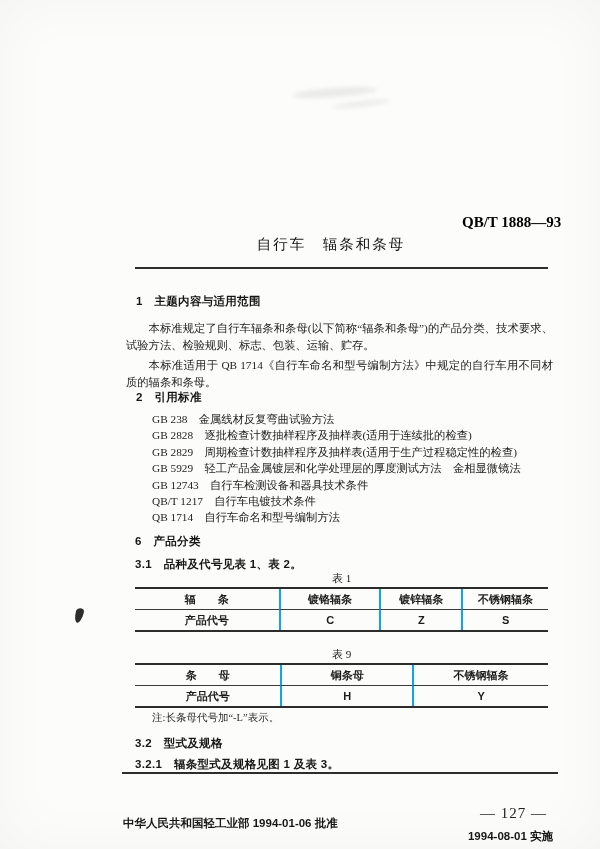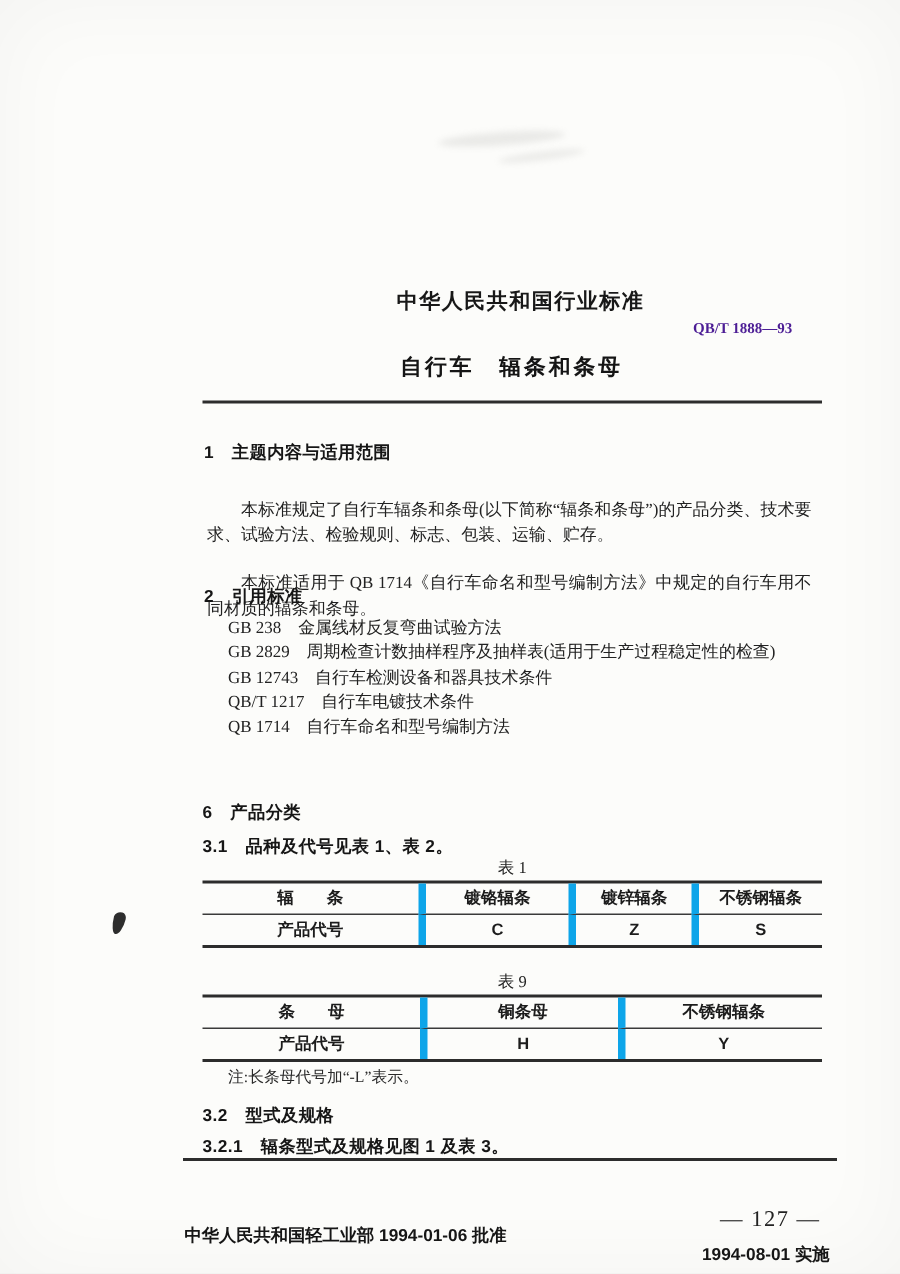--- a/index.html
+++ b/index.html
@@ -12,51 +12,51 @@
     box-shadow:inset 0 0 60px rgba(0,0,0,0.035);
     overflow:hidden;
     color:#1f1f1f;
     font-family:"Liberation Serif", serif;
   }
   .abs{position:absolute;}
   .sans{font-family:"Liberation Sans", sans-serif;}
   
   .std-type{top:192px;left:122px;width:450px;text-align:center;
     font-weight:bold;font-size:14px;letter-spacing:1px;color:#181818;}
-  .std-num{top:214px;left:462px;font-weight:bold;font-size:10px;
-    font-family:"Liberation Serif", serif;color:#4c1d95;}
-  .doc-title{top:235px;left:128px;width:426px;text-align:center;
-    font-weight:bold;font-size:14.5px;letter-spacing:2px;color:#151515;}
+  .std-num{top:214px;left:462px;font-weight:bold;font-size:15px;
+    font-family:"Liberation Serif", serif;color:#000000;}
+  .doc-title{top:235px;left:118px;width:426px;text-align:center;
+    font-weight:normal;font-size:14.5px;letter-spacing:2px;color:#151515;}
   .rule{background:#2d2d2d;}
   .rule-head{top:267px;left:135px;width:413px;height:2px;}
   
   .sec-h{font-weight:bold;font-size:11.5px;color:#161616;letter-spacing:0.3px;}
   .h-1{top:294px;left:136px;}
   .h-2{top:390px;left:136px;}
   .h-3{top:534px;left:135px;}
   .h-31{top:557px;left:135px;}
   .h-32{top:736px;left:135px;}
   .h-321{top:757px;left:135px;}
   .body-text{top:316px;left:122px;width:435px;font-size:11.3px;
     line-height:16.6px;text-align:justify;color:#222;}
-  .body-text p{margin:16px;text-indent:2em;}
+  .body-text p{margin:4px;text-indent:2em;}
   .ref-list{top:411px;left:152px;font-size:11.3px;line-height:16.4px;color:#222;}
   .ref-list div{white-space:nowrap;}
   
   .tbl-cap{width:413px;left:135px;text-align:center;font-size:11px;color:#222;}
   .cap-1{top:571px;}
   .cap-2{top:647px;}
   .tbl{left:135px;width:413px;display:grid;
     border-top:2px solid #2c2c2c;border-bottom:2px solid #2c2c2c;
     font-family:"Liberation Sans", sans-serif;font-weight:bold;
     font-size:11px;color:#1c1c1c;}
   .tbl-1{top:587px;grid-template-columns:34.8% 24.4% 19.8% 21%;}
   .tbl-2{top:663px;grid-template-columns:35.2% 31.9% 32.9%;}
   .tbl .cell{height:20px;line-height:20px;text-align:center;
-    border-left:5px solid #0ea5e9;overflow:hidden;}
+    border-left:2px solid #0ea5e9;overflow:hidden;}
   .tbl .cell.first{border-left:none;}
   .tbl .cell.hdr{border-bottom:1px solid #3a3a3a;}
   .note{top:711px;left:152px;font-size:10.5px;color:#2a2a2a;}
   
   .rule-foot{top:772px;left:122px;width:436px;height:2px;}
   .foot-approve{top:816px;left:123px;font-weight:bold;font-size:11.5px;color:#161616;}
   .foot-impl{top:781px;right:47px;font-weight:bold;font-size:11.5px;color:#161616;margin-top:48px;}
   .page-num{top:805px;right:53px;font-size:15px;letter-spacing:1px;color:#222;}
   
   .smudge{background:#9a9a96;border-radius:50%;filter:blur(2px);}
@@ -67,35 +67,36 @@
 </style>
 </head>
 <body>
 
 <div id="page">
 
   <div class="abs smudge smudge-a"></div>
   <div class="abs smudge smudge-b"></div>
   <div class="abs ink-blob"></div>
 
-  <div class="abs sans std-type">中华人民共和国行业标准</div>
   <div class="abs std-num">QB/T 1888—93</div>
   <div class="abs sans doc-title">自行车　辐条和条母</div>
   <div class="abs rule rule-head"></div>
 
   <div class="abs sans sec-h h-1">1　主题内容与适用范围</div>
   <div class="abs body-text">
     <p>本标准规定了自行车辐条和条母(以下简称“辐条和条母”)的产品分类、技术要求、试验方法、检验规则、标志、包装、运输、贮存。</p>
     <p>本标准适用于 QB 1714《自行车命名和型号编制方法》中规定的自行车用不同材质的辐条和条母。</p>
   </div>
 
   <div class="abs sans sec-h h-2">2　引用标准</div>
   <div class="abs ref-list">
     <div>GB 238　金属线材反复弯曲试验方法</div>
+    <div>GB 2828　逐批检查计数抽样程序及抽样表(适用于连续批的检查)</div>
     <div>GB 2829　周期检查计数抽样程序及抽样表(适用于生产过程稳定性的检查)</div>
+    <div>GB 5929　轻工产品金属镀层和化学处理层的厚度测试方法　金相显微镜法</div>
     <div>GB 12743　自行车检测设备和器具技术条件</div>
     <div>QB/T 1217　自行车电镀技术条件</div>
     <div>QB 1714　自行车命名和型号编制方法</div>
   </div>
 
   <div class="abs sans sec-h h-3">6　产品分类</div>
   <div class="abs sans sec-h h-31">3.1　品种及代号见表 1、表 2。</div>
 
   <div class="abs tbl-cap cap-1">表 1</div>
   <div class="abs tbl tbl-1">

